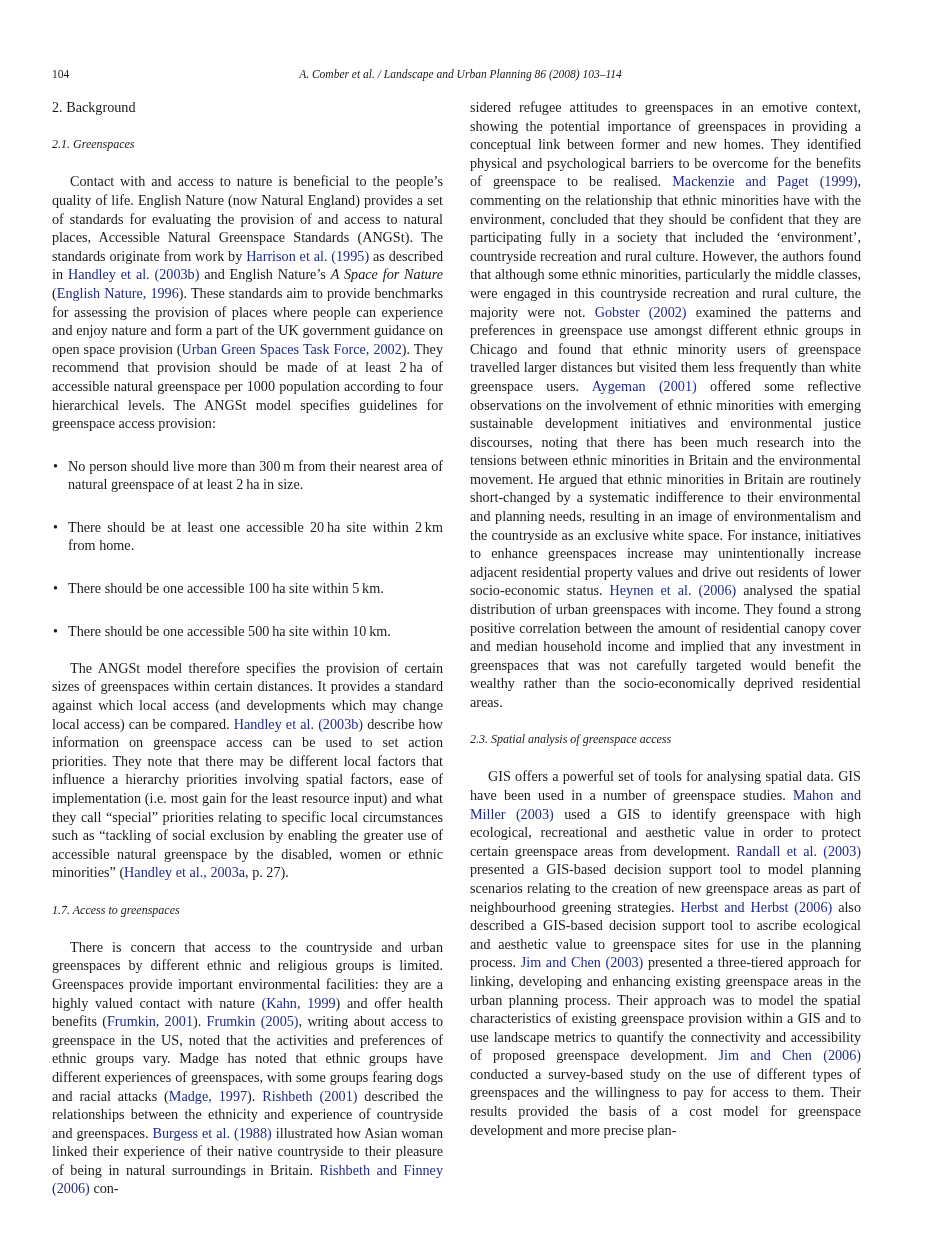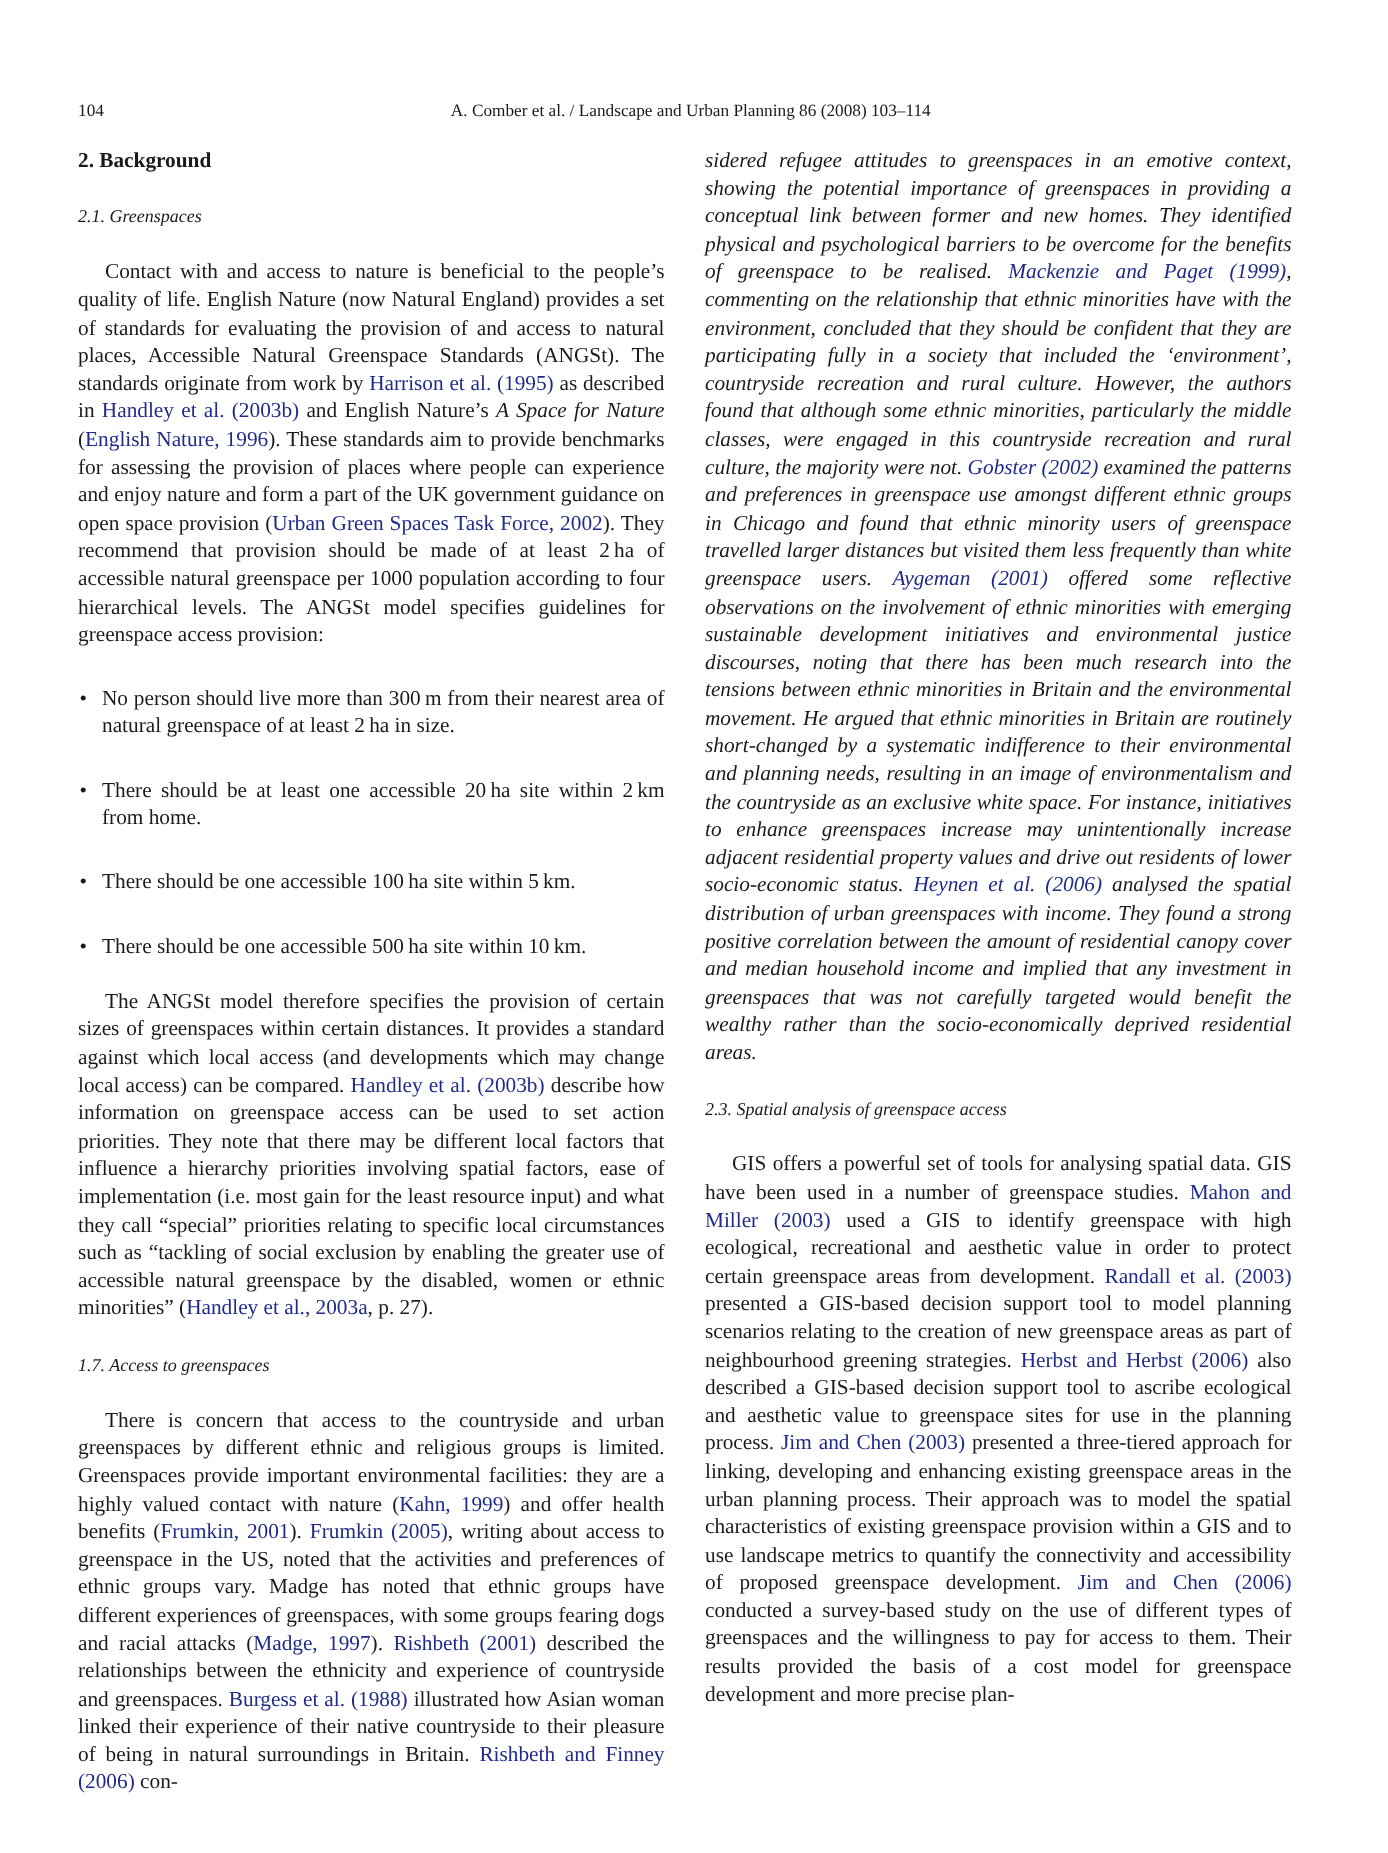--- a/index.html
+++ b/index.html
@@ -1,28 +1,28 @@
 <!DOCTYPE html>
 <html><head>
 <meta charset="utf-8">
 <style>
   html, body { margin: 0; padding: 0; background: #ffffff; }
   body { width: 925px; height: 1235px; position: relative; overflow: hidden;
          font-family: "Liberation Serif", "DejaVu Serif", serif; color: #1a1a1a; }
   .running-head { position: absolute; top: 68px; left: 52px; right: 56px; height: 18px;
                   font-size: 11.5px; }
   .page-num { position: absolute; left: 0; top: 0; }
-  .journal-ref { position: absolute; left: 0; right: 0; top: 0; text-align: center; }
+  .journal-ref { position: absolute; left: 0; right: 0; top: 0; text-align: center; font-style: italic; }
   .col { position: absolute; top: 98px; width: 391px; font-size: 14.2px; line-height: 18.6px; }
   .col-left { left: 52px; }
   .col-right { left: 470px; }
-  .sec-head { font-weight: bold; margin: 0 0 18.6px 0; font-size: 14.2px; }
+  .sec-head { font-weight: normal; margin: 0 0 18.6px 0; font-size: 14.2px; }
   .subsec-head { font-style: italic; margin: 0 0 18.6px 0; font-size: 12px; }
   p.para { margin: 0 0 18.6px 0; text-align: justify; text-indent: 18px; hyphens: manual; }
-  p.para.cont { text-indent: 0; font-style: italic; }
+  p.para.cont { text-indent: 0; }
   .link { color: #1f2a8a; text-decoration: none; cursor: pointer; }
   .ital { font-style: italic; }
   ul.bullets { list-style: none; margin: 0 0 18.6px 0; padding: 0; }
   ul.bullets li { position: relative; padding-left: 16px; text-align: justify; margin-top: 24px; }
   ul.bullets li::before { content: "\2022"; position: absolute; left: 1px; top: 0; }
 </style>
 </head>
 <body>
 
 <div class="running-head">

